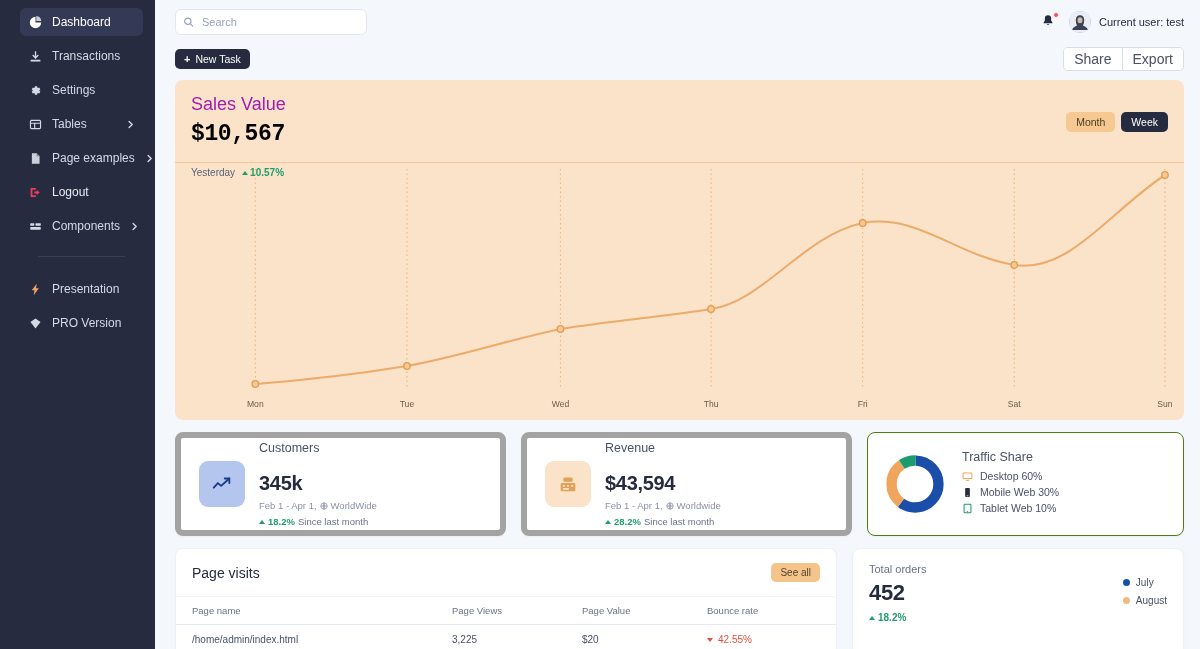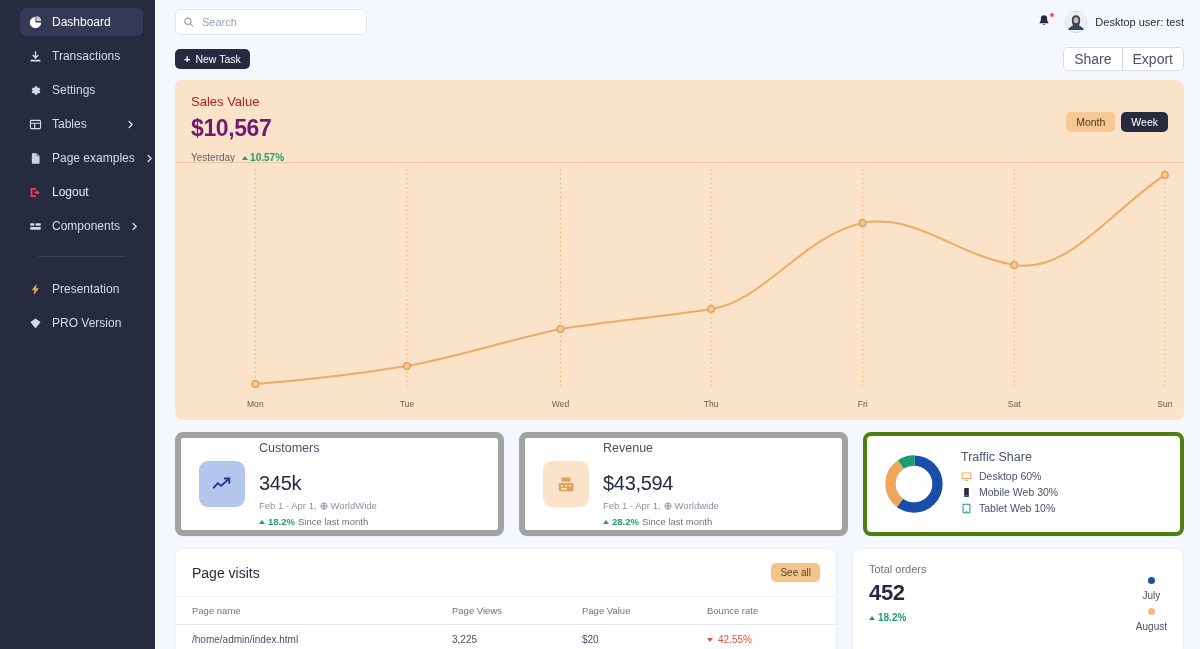--- a/index.html
+++ b/index.html
@@ -175,30 +175,31 @@
   
   .content { padding: 6px 16px 0 20px; }
   .sales-card {
     background: #fbe3c9;
     border-radius: 8px;
     padding: 14px 16px 0 16px;
     position: relative;
     height: 340px;
     overflow: hidden;
   }
-  .sales-title { font-size: 13px; color: #b91c1c; }
+  .sales-title { font-size: 18px; color: #a21caf; }
   .sales-value {
     font-size: 23px;
     font-weight: bold;
-    color: #701a75;
+    color: #000000;
     margin-top: 6px;
     letter-spacing: -0.4px;
+    font-family: Liberation Mono, monospace;
   }
   .sales-sub {
-    margin-top: 10px;
+    margin-top: 20px;
     font-size: 10px;
     color: #5a6278;
     display: flex;
     align-items: center;
     gap: 7px;
   }
   .pct-up { color: #1f9d6b; display: inline-flex; align-items: center; gap: 2px; font-weight: 600;}
   .caret-up {
     width: 0; height: 0;
     border-left: 3px solid transparent;
@@ -271,21 +272,21 @@
     justify-content: center;
     flex: 0 0 46px;
   }
   .stat-icon svg { width: 22px; height: 22px; display: block; }
   .stat-icon.blue { background: #b4c6ee; color: #1b3a8c; }
   .stat-icon.peach { background: #fbe3c9; color: #e0a158; }
   .stat-body { flex: 1; }
   .stat-label { font-size: 12.5px; color: #4a5169; }
   .stat-value {
     font-size: 20px;
-    font-weight: normal;
+    font-weight: bold;
     color: #262b40;
     margin-top: 17px;
     letter-spacing: -0.3px;
   }
   .stat-range {
     font-size: 9.5px;
     color: #8a91a6;
     margin-top: 5px;
     display: flex;
     align-items: center;
@@ -300,21 +301,21 @@
     display: flex;
     align-items: center;
     gap: 3px;
   }
   .stat-delta .pct { color: #1f9d6b; font-weight: 600; }
 
   
   .traffic-card {
     background: #fff;
     border-radius: 8px;
-    border: 4px solid #4d7c0f;
+    border: 1px solid #4d7c0f;
     box-shadow: 0 1px 2px rgba(30,40,70,0.04);
     height: 104px;
     display: flex;
     align-items: center;
     padding: 0 16px;
     gap: 16px;
     flex: 1;
   }
   .donut { width: 62px; height: 62px; flex: 0 0 62px; }
   .donut svg { width: 62px; height: 62px; display: block; }
@@ -411,21 +412,20 @@
     right: 16px;
     top: 28px;
   }
   .leg-item {
     display: flex;
     align-items: center;
     gap: 6px;
     font-size: 10px;
     color: #4a5169;
     margin-bottom: 7px;
-    flex-direction: column;
   }
   .leg-dot { width: 7px; height: 7px; border-radius: 50%; display: inline-block; }
 </style>
 </head>
 <body>
 
 <aside class="sidebar">
   <nav class="nav-list">
 
     <div class="nav-item active">
@@ -559,21 +559,21 @@
         <span class="bell-dot"></span>
       </div>
       <div class="user-box">
         <span class="avatar">
           <svg class="face" viewBox="0 0 20 20">
             <rect width="20" height="20" fill="#e9edf4"></rect>
             <path d="M10 3.2c2.6 0 4.2 1.9 4.2 4.6 0 2.2-.5 4.3-1.2 5.6l1.9 1.2c1.6 1 2.6 2.1 3 3.4H2.1c.4-1.3 1.4-2.4 3-3.4l1.9-1.2C6.3 12.1 5.8 10 5.8 7.8 5.8 5.1 7.4 3.2 10 3.2z" fill="#3b4255"></path>
             <ellipse cx="10" cy="8.3" rx="2.5" ry="3" fill="#cfb9a8"></ellipse>
           </svg>
         </span>
-        <span class="user-name">Desktop user: test</span>
+        <span class="user-name">Current user: test</span>
       </div>
     </div>
   </div>
 
   <div class="action-row">
     <button class="btn-newtask">
       <span class="plus">+</span>
       <span>New Task</span>
     </button>
     <div class="segbtns">

